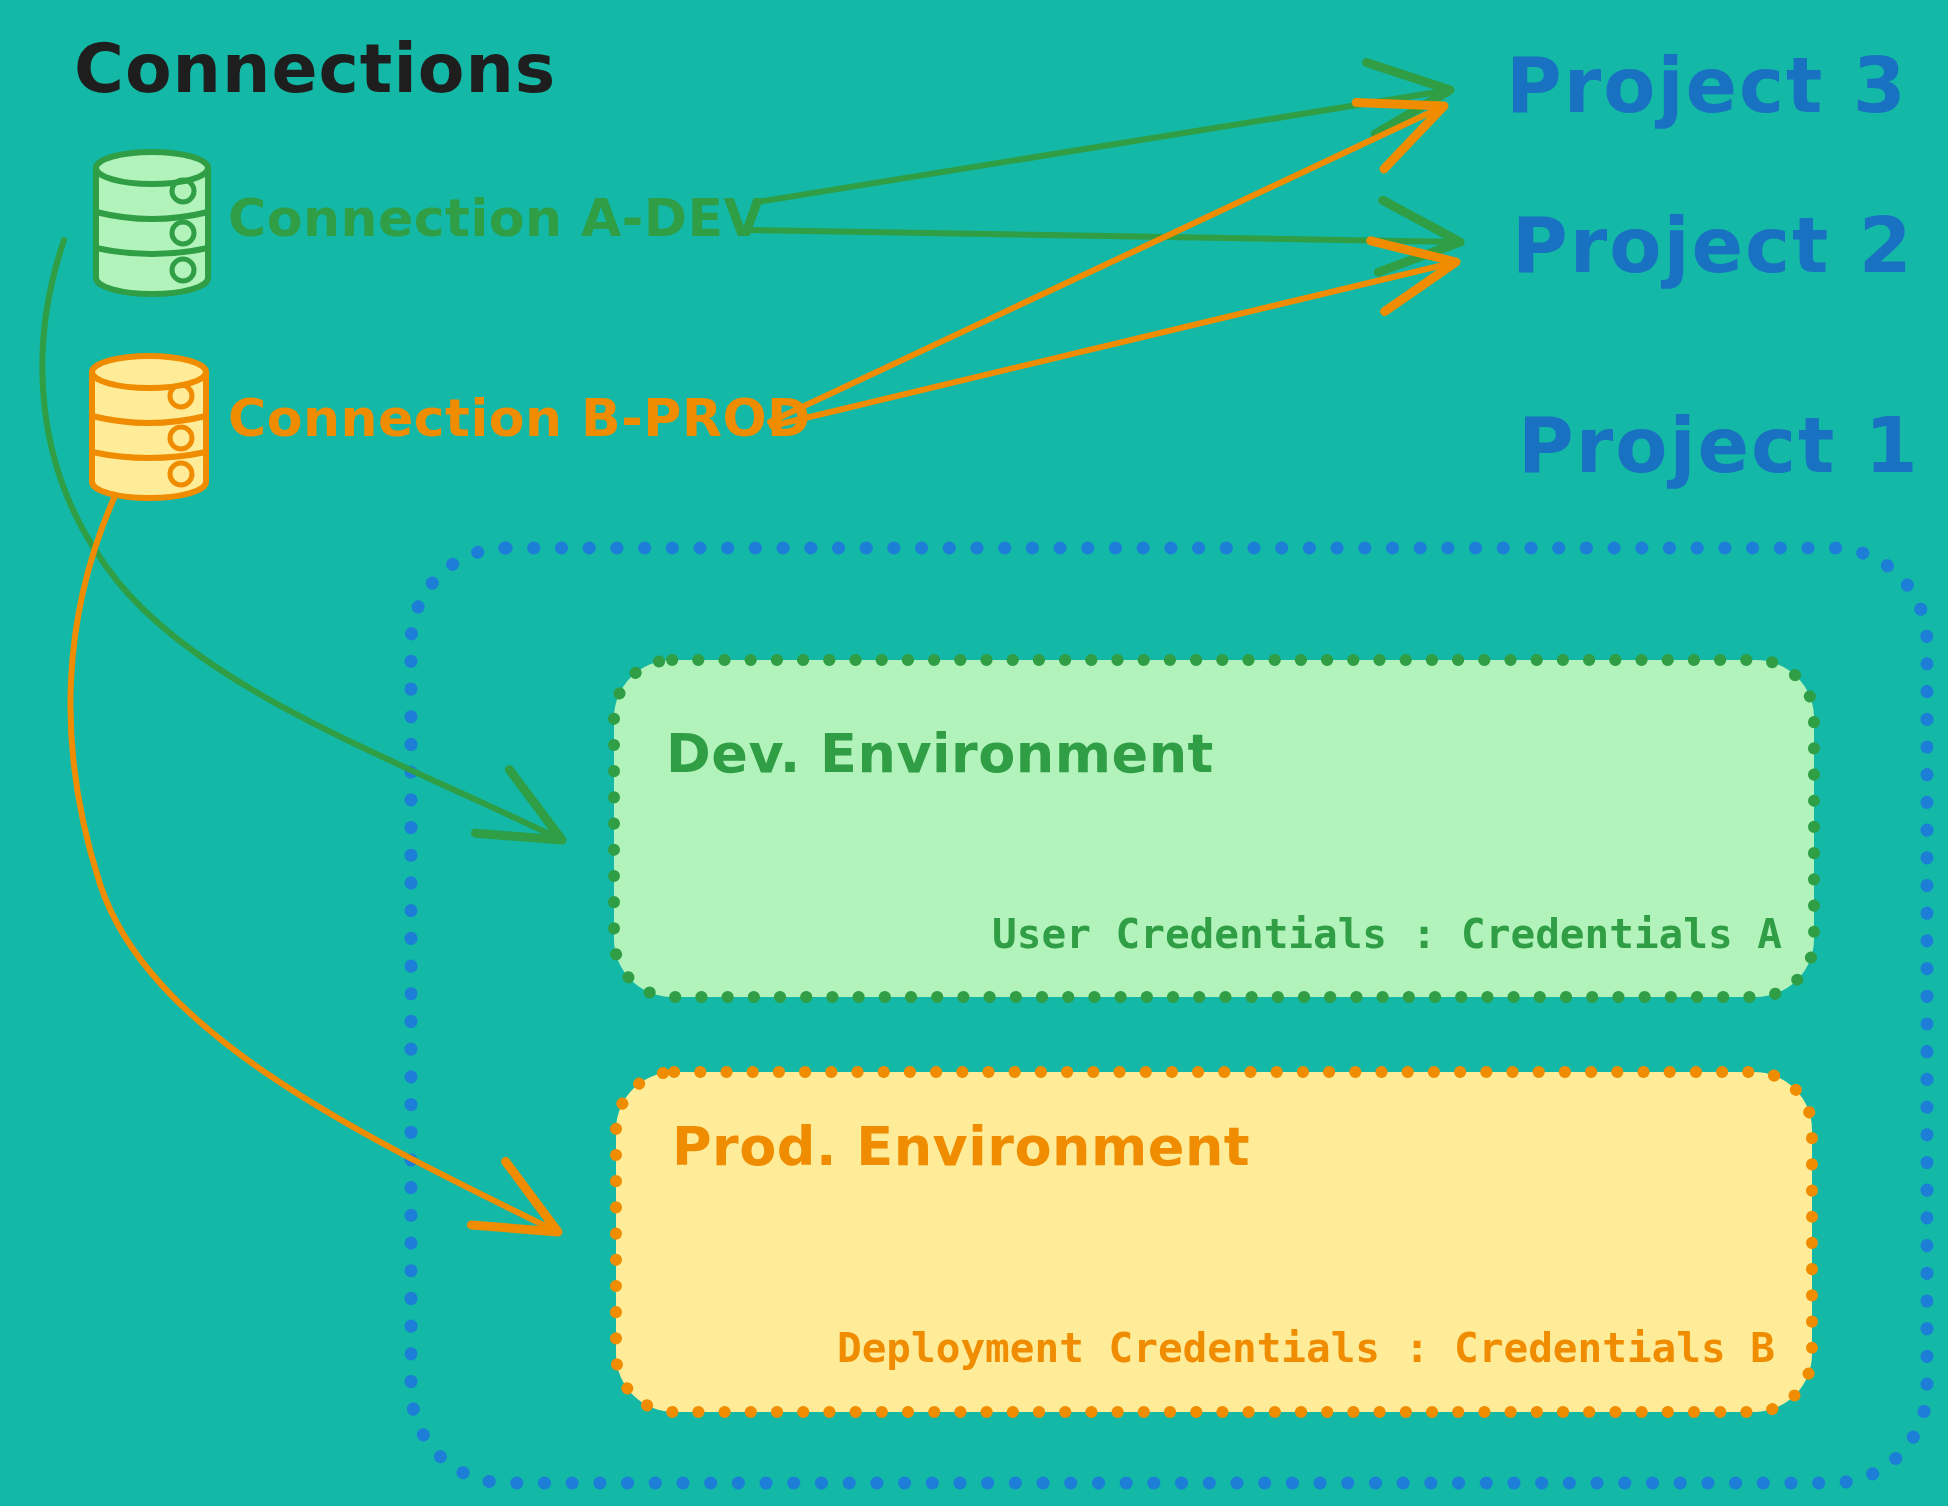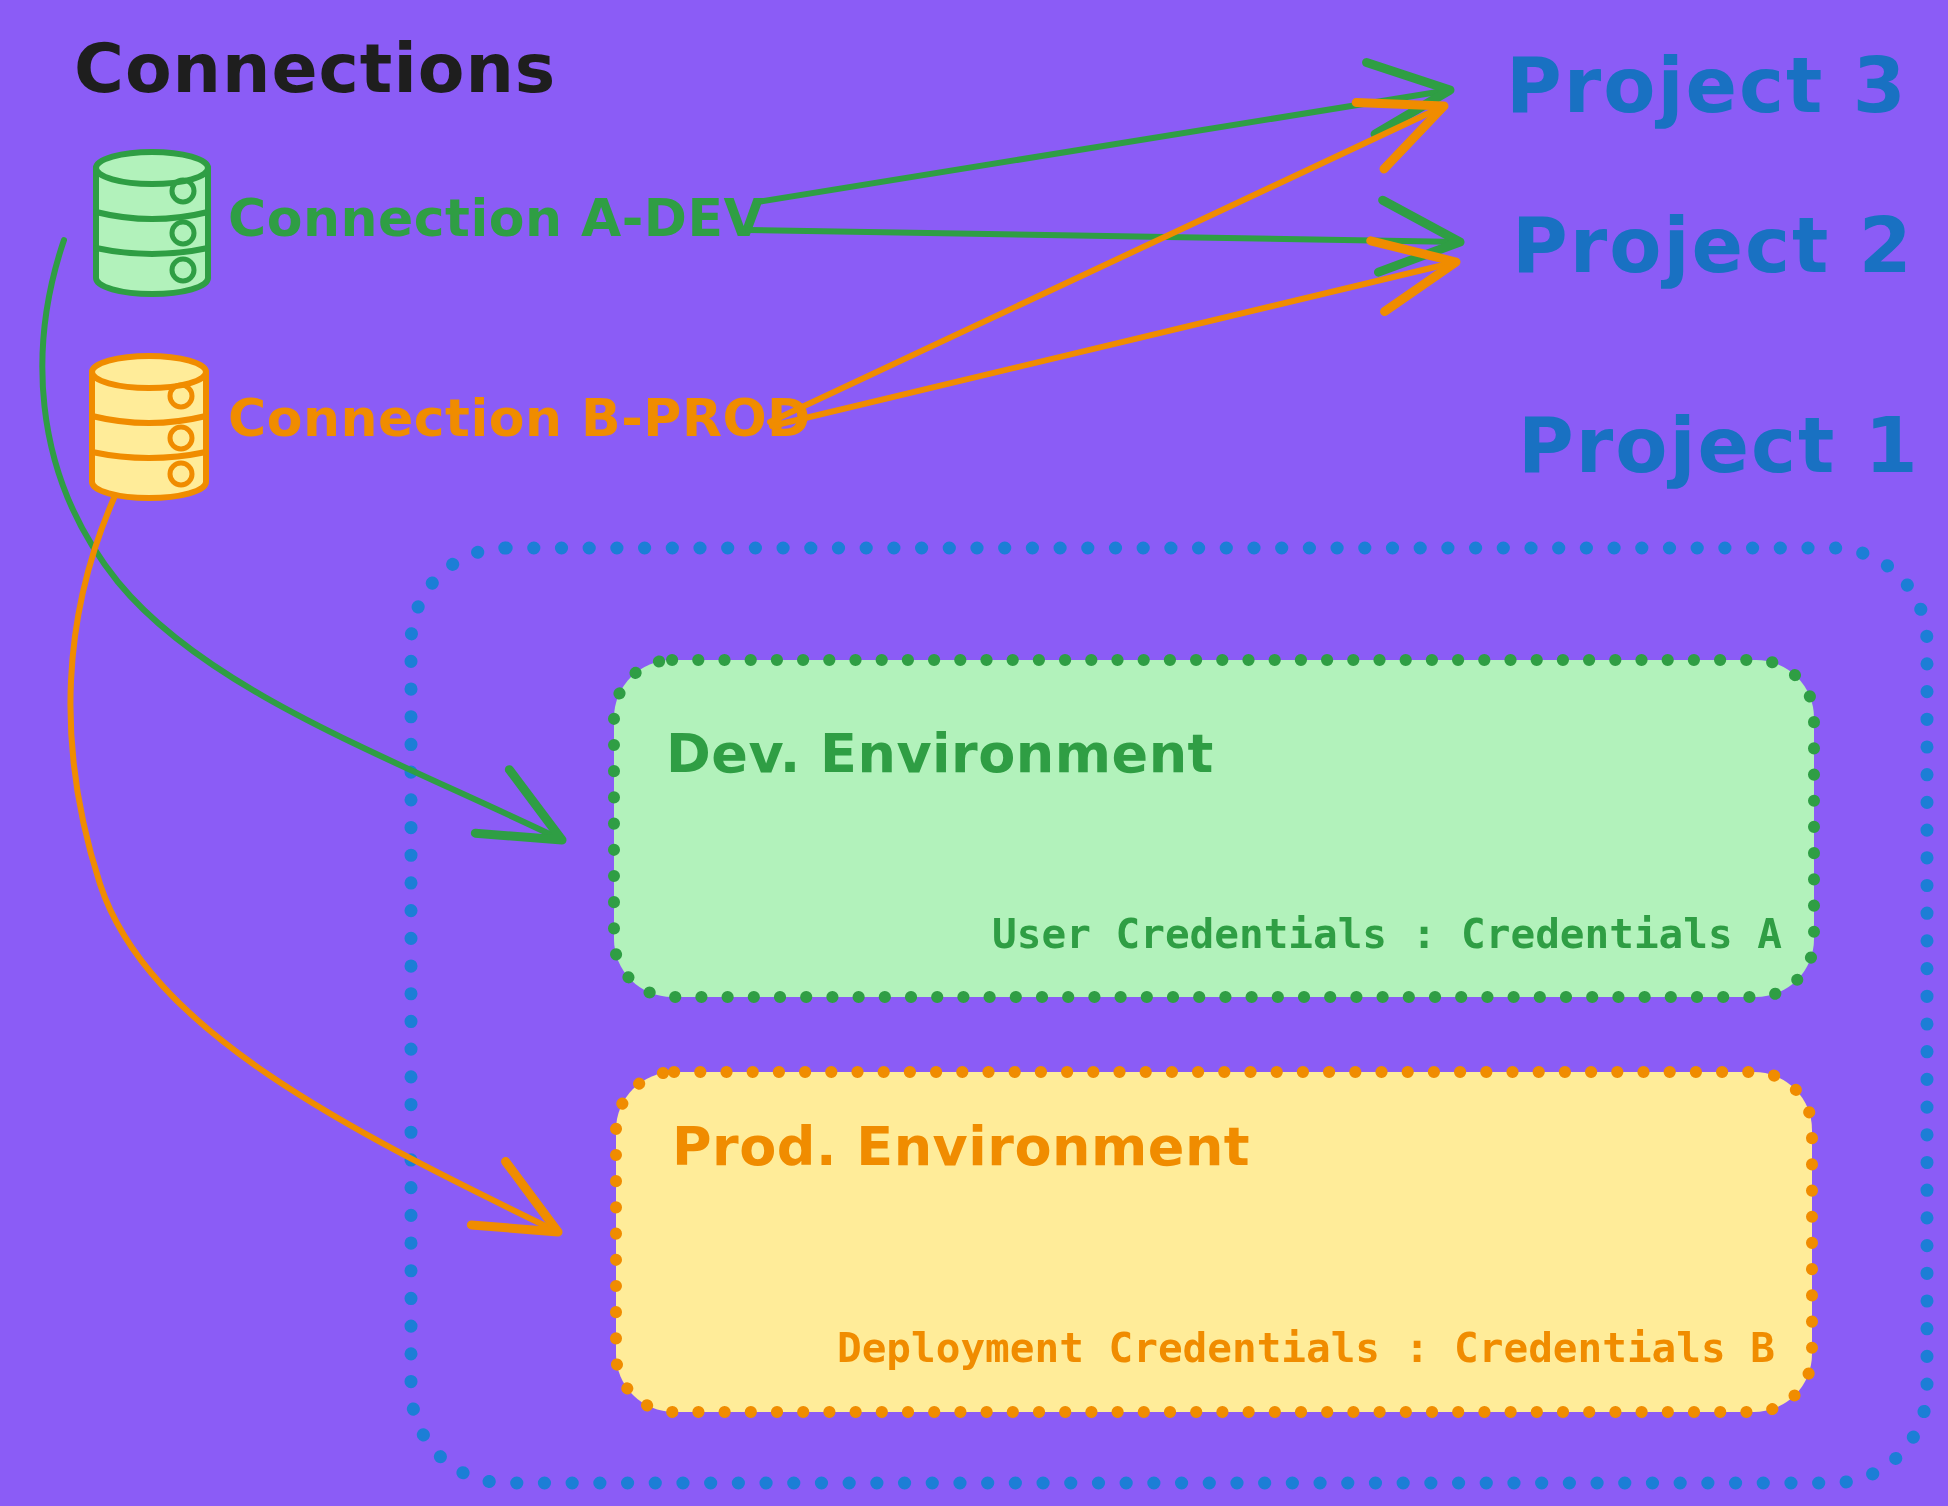--- a/index.html
+++ b/index.html
@@ -3,21 +3,21 @@
 <meta charset="utf-8">
 <style>
   html, body {
     margin: 0;
     padding: 0;
     background: #ffffff;
   }
   .canvas-wrap {
     width: 1948px;
     height: 1506px;
-    background: #8b5cf6;
+    background: #14b8a6;
     position: relative;
     overflow: hidden;
   }
   svg { display: block; }
   text {
     font-family: "DejaVu Sans", sans-serif;
     font-weight: 700;
   }
   .hand-title     { font-size: 68px; letter-spacing: 1px; }
   .hand-label     { font-size: 52px; letter-spacing: 0.5px; }

